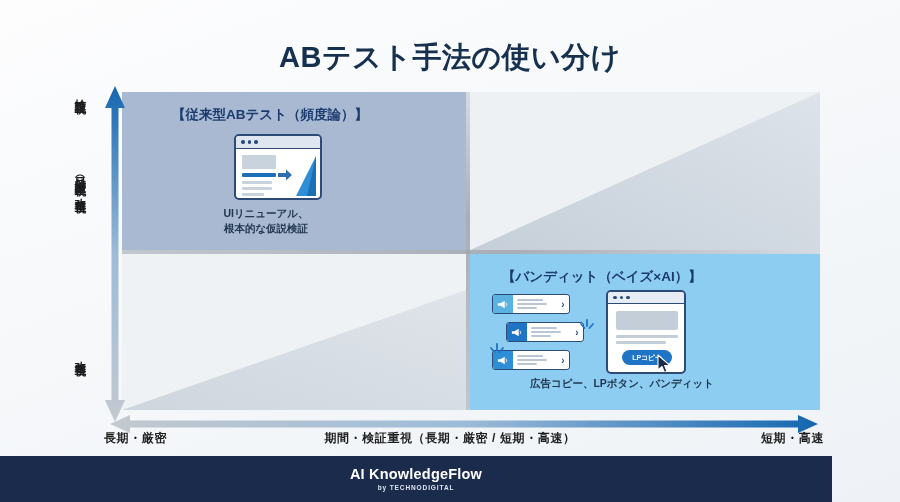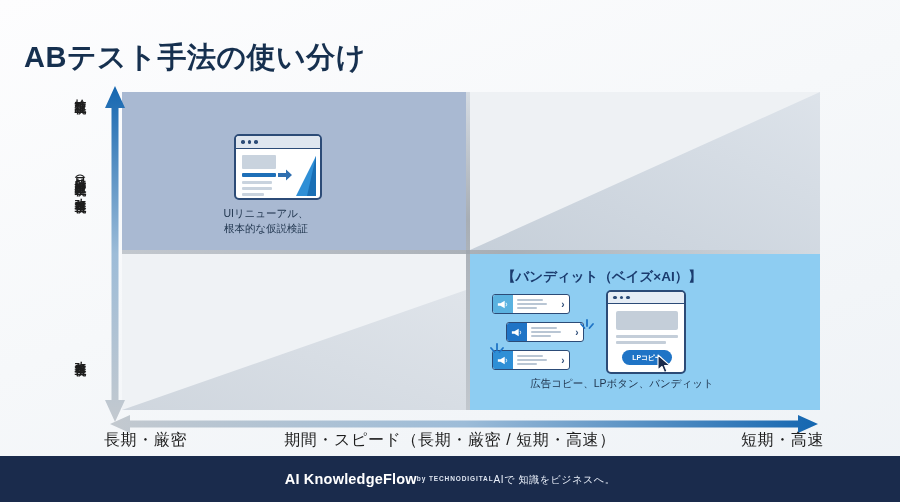--- a/index.html
+++ b/index.html
@@ -12,26 +12,25 @@
   #slide {
     position:relative;
     width:900px; height:502px;
     background:linear-gradient(160deg,#fdfdfe 0%,#f6f8fa 45%,#eef2f6 100%);
   }
 
   
   .title {
     position:absolute;
     top:38px; left:0; right:0;
-    text-align:left;
+    text-align:center;
     font-size:29px;
     font-weight:bold;
     letter-spacing:0.5px;
     color:#16304f;
-    padding-left:24px;
   }
 
   
   .plot {
     position:absolute;
     left:122px; top:92px;
     width:698px; height:318px;
   }
   .quad { position:absolute; overflow:hidden; }
   .q-tl { left:0;     top:0;     width:344px; height:158px; background:#a9b9d2; }
@@ -58,21 +57,21 @@
   
   .q-label {
     position:absolute;
     font-size:13.5px; font-weight:bold;
     color:#1b3b6e; white-space:nowrap;
   }
   .lbl-tl { left:50px;  top:14px; }
   .lbl-br { left:32px;  top:14px; }
   .q-cap {
     position:absolute;
-    font-size:10.5px; font-weight:normal;
+    font-size:10.5px; font-weight:bold;
     color:#21364f; text-align:center; line-height:1.45;
     white-space:pre-line;
   }
   .cap-tl { left:48px; top:114px; width:192px; }
   .cap-br { left:18px; top:122px; width:268px; }
 
   
   .browser {
     position:absolute; left:112px; top:42px;
     width:88px; height:66px;
@@ -164,46 +163,47 @@
   .y-lab {
     position:absolute;
     writing-mode:vertical-rl;
     font-size:11.5px; font-weight:bold; color:#1d1d1d;
     letter-spacing:1.2px; line-height:1;
   }
   .y-top { left:74px;  top:90px; }
   .y-mid { left:74px;  top:168px; }
   .y-bot { left:74px;  top:352px; }
 
-  .x-lab { position:absolute; font-size:16px; font-weight:normal; color:#1d1d1d; letter-spacing:.6px; }
+  .x-lab { position:absolute; font-size:12px; font-weight:bold; color:#1d1d1d; letter-spacing:.6px; }
   .x-left  { left:104px; top:430px; }
   .x-mid   { left:0; right:0; top:430px; text-align:center; }
   .x-right { right:76px;  top:430px; }
 
   
   .footer {
-    position:absolute; left:0; bottom:0; width:900px; height:46px;
+    position:absolute; left:0; bottom:0; width:832px; height:46px;
     background:#1a2b4c;
-    display:flex; flex-direction:row; align-items:center; justify-content:center;
+    display:flex; flex-direction:column; align-items:center; justify-content:center;
     gap:0px;
   }
   .f-brand { color:#ffffff; font-size:14.5px; font-weight:bold; letter-spacing:.2px; line-height:1.15; }
   .f-by    { color:#dfe6f2; font-size:6.5px; font-weight:bold; letter-spacing:.9px; line-height:1.4; }
   .f-tag   { color:#eaf0fa; font-size:10px; letter-spacing:.6px; line-height:1.5; }
 </style>
 </head>
 <body>
 
 <div id="slide">
 
   <div class="title">ABテスト手法の使い分け</div>
 
   <div class="plot">
 
     <div class="quad q-tl">
+      <div class="q-label lbl-tl">【従来型ABテスト（頻度論）】</div>
 
       <div class="browser">
         <div class="bar">
           <i></i>
           <i></i>
           <i></i>
         </div>
         <div class="body">
           <div class="blk b1"></div>
           <div class="blk b2"></div>
@@ -359,22 +359,21 @@
         <linearGradient id="gx" x1="0" y1="0" x2="1" y2="0">
           <stop offset="0" stop-color="#c3c9cf"></stop>
           <stop offset="0.5" stop-color="#9dbcd8"></stop>
           <stop offset="1" stop-color="#1466b0"></stop>
         </linearGradient>
       </defs>
       <path d="M0 10 L20 1 L20 6.5 L688 6.5 L688 1 L708 10 L688 19 L688 13.5 L20 13.5 L20 19 Z" fill="url(#gx)"></path>
     </svg>
   </div>
   <div class="x-lab x-left">長期・厳密</div>
-  <div class="x-lab x-mid">期間・スピード（長期・厳密 / 短期・高速）</div>
+  <div class="x-lab x-mid">期間・検証重視（長期・厳密 / 短期・高速）</div>
   <div class="x-lab x-right">短期・高速</div>
 
   <div class="footer">
     <div class="f-brand">AI KnowledgeFlow</div>
     <div class="f-by">by TECHNODIGITAL</div>
-    <div class="f-tag">AIで 知識をビジネスへ。</div>
   </div>
 
 </div>
 
 </body></html>

